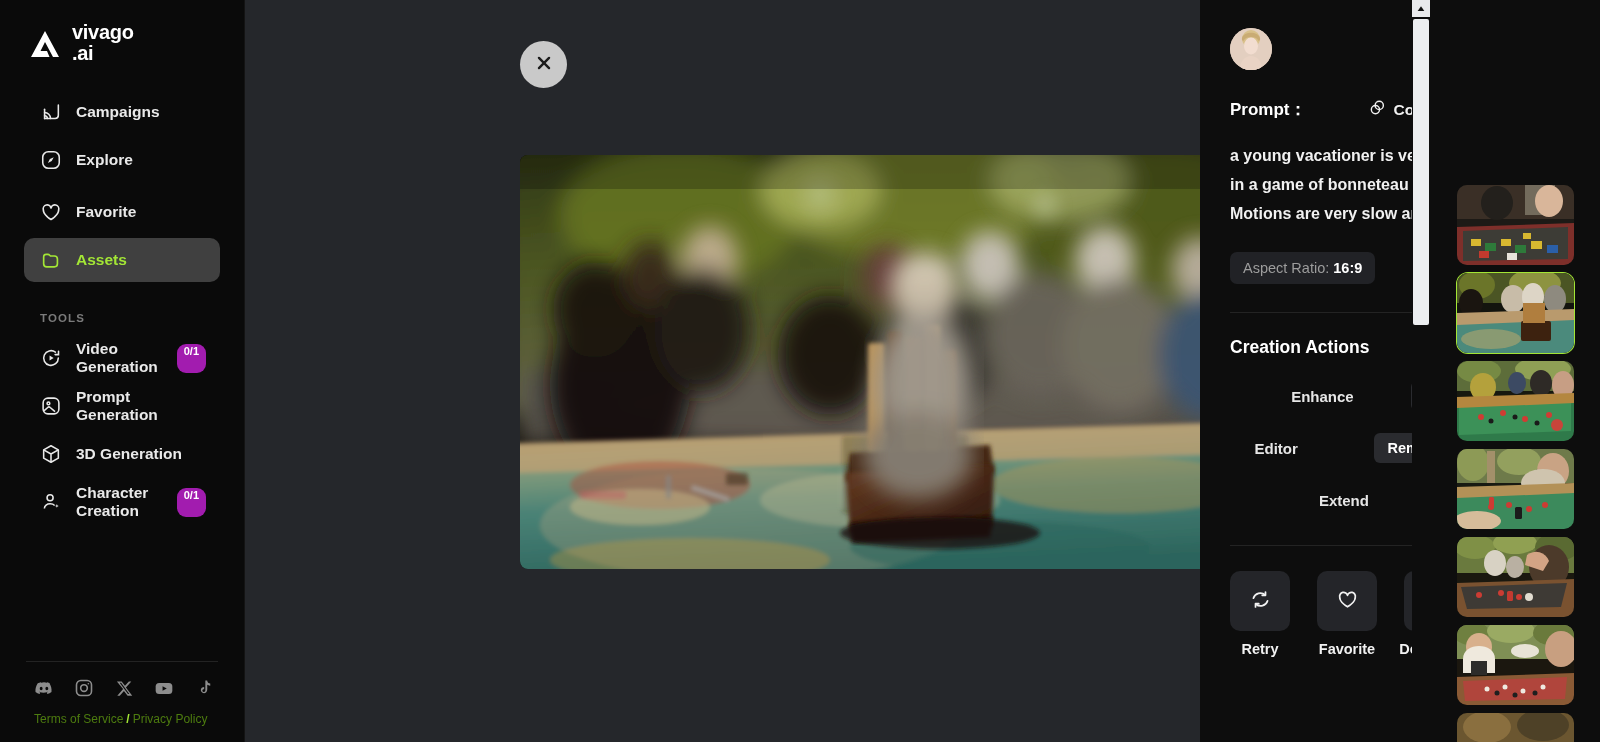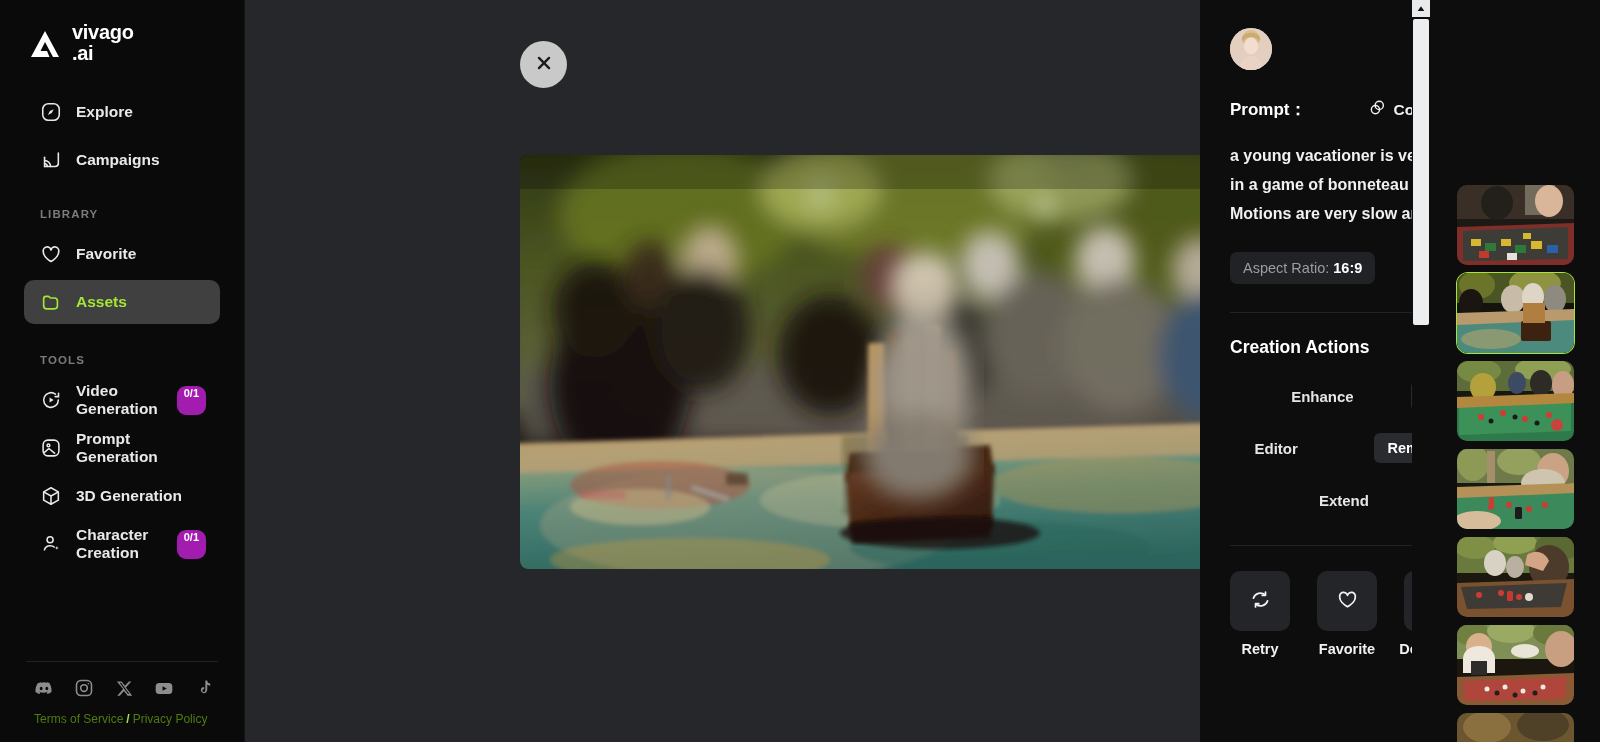--- a/index.html
+++ b/index.html
@@ -210,42 +210,41 @@
       </span>
       <span class="logo-text">
         <span>vivago</span>
         <span>.ai</span>
       </span>
     </div>
 
     <nav class="nav">
       <div class="nav-item">
         <span class="ico">
-          <svg viewBox="0 0 24 24" width="22" height="22" fill="none" stroke="#e9e9e9" stroke-width="1.7">
-            <rect x="3" y="3" width="18" height="18" rx="6"></rect>
-            <path d="M15 9l-2.2 4.2L8.6 15.4 10.8 11z" fill="#e9e9e9" stroke="none"></path>
-          </svg>
-        </span>
-        <span>Explore</span>
-      </div>
-      <div class="nav-item">
-        <span class="ico">
           <svg viewBox="0 0 24 24" width="22" height="22" fill="none" stroke="#e9e9e9" stroke-width="1.7" stroke-linecap="round">
             <path d="M20 4.5v11a3.5 3.5 0 0 1-3.5 3.5H5"></path>
             <path d="M5 19V9"></path>
             <path d="M5 12.5a6.5 6.5 0 0 1 6.5 6.5"></path>
             <path d="M5 16a3 3 0 0 1 3 3"></path>
             <circle cx="5.2" cy="19" r="0.9" fill="#e9e9e9" stroke="none"></circle>
           </svg>
         </span>
         <span>Campaigns</span>
       </div>
+      <div class="nav-item">
+        <span class="ico">
+          <svg viewBox="0 0 24 24" width="22" height="22" fill="none" stroke="#e9e9e9" stroke-width="1.7">
+            <rect x="3" y="3" width="18" height="18" rx="6"></rect>
+            <path d="M15 9l-2.2 4.2L8.6 15.4 10.8 11z" fill="#e9e9e9" stroke="none"></path>
+          </svg>
+        </span>
+        <span>Explore</span>
+      </div>
     </nav>
 
-    <div class="section-label">LIBRARY</div>
 
     <div>
       <div class="nav-item">
         <span class="ico">
           <svg viewBox="0 0 24 24" width="22" height="22" fill="none" stroke="#e9e9e9" stroke-width="1.8" stroke-linejoin="round">
             <path d="M12 20.2S3.6 15.2 3.6 9.6A4.3 4.3 0 0 1 12 7.6a4.3 4.3 0 0 1 8.4 2c0 5.6-8.4 10.6-8.4 10.6z"></path>
           </svg>
         </span>
         <span>Favorite</span>
       </div>

